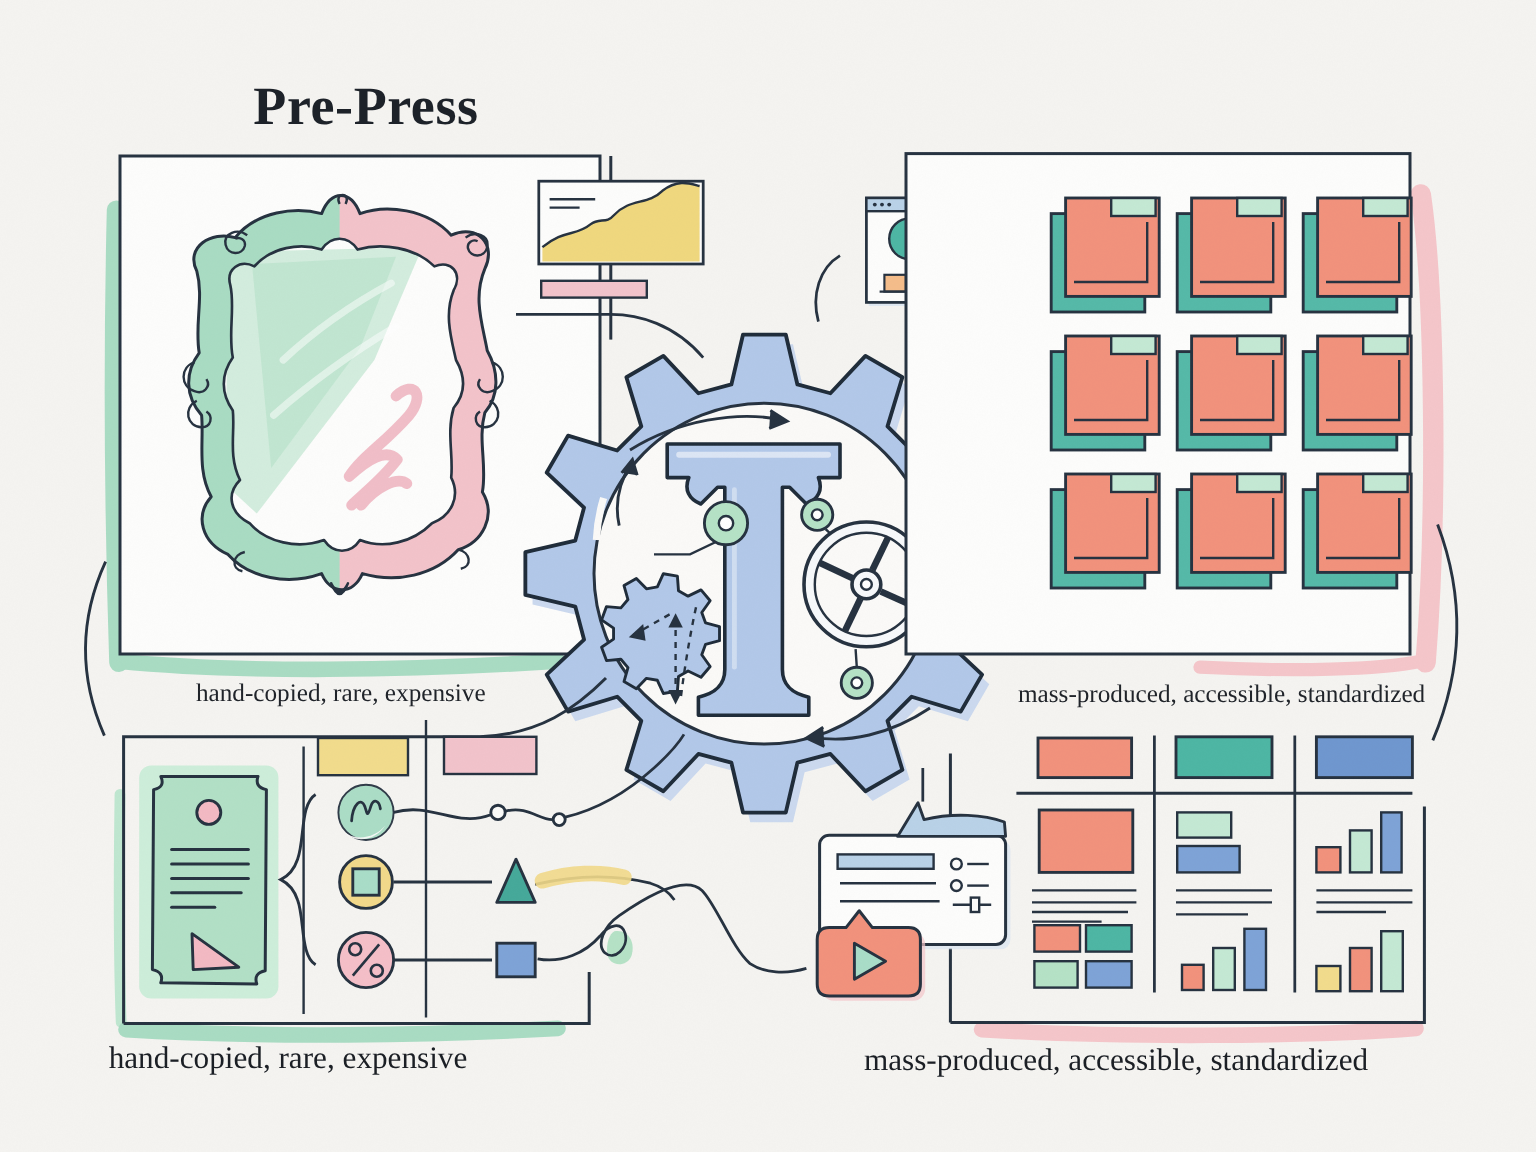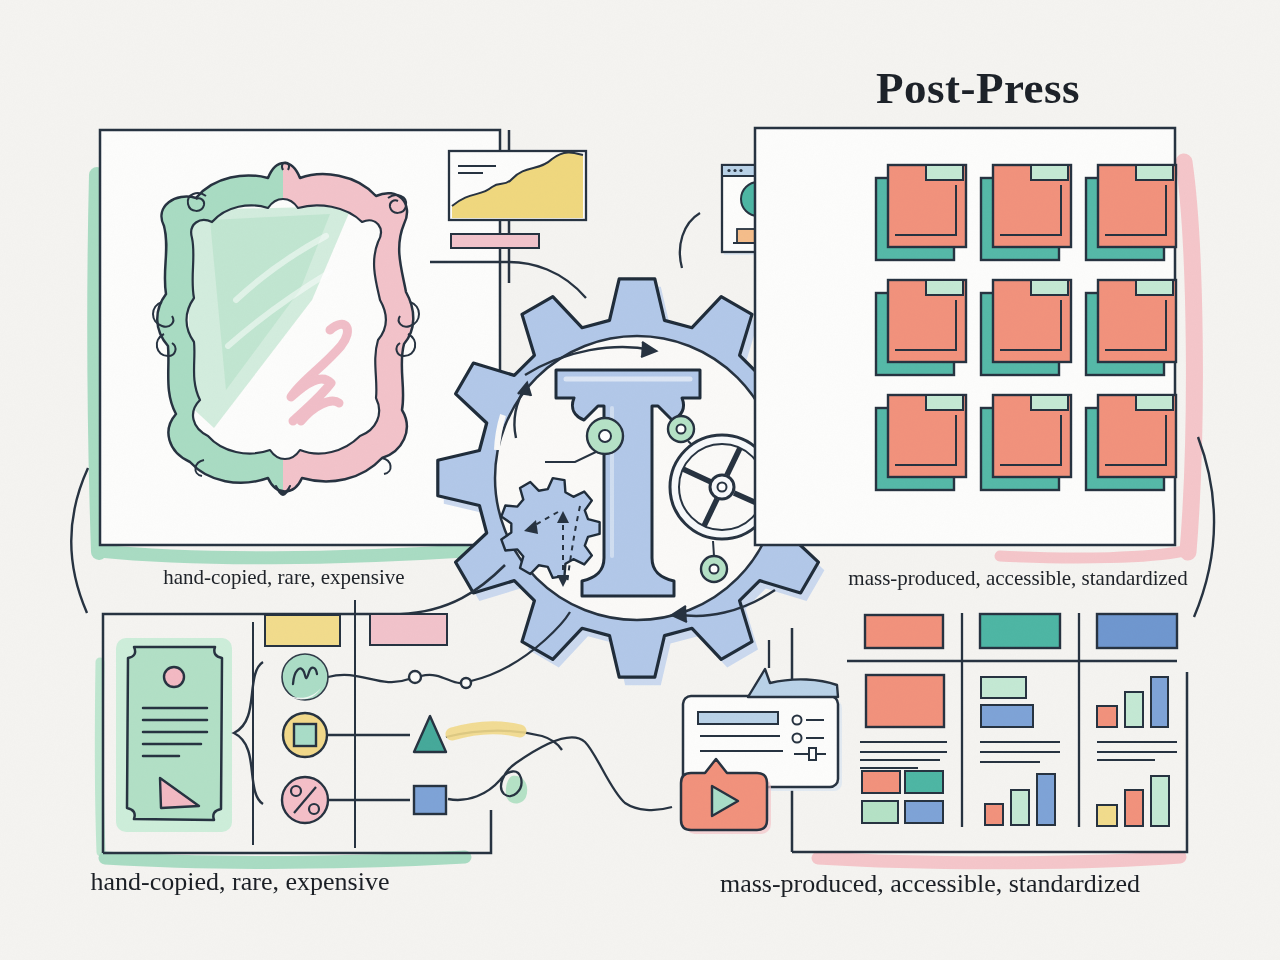--- a/index.html
+++ b/index.html
@@ -374,19 +374,19 @@
   </g>
   <g>
     <rect x="685" y="777" width="86" height="57" rx="10" fill="#f5c6ca" opacity="0.7"></rect>
     <path d="M 691,773 L 705,773 L 716,759 L 727,773 L 757,773 Q 767,773 767,783 L 767,820 Q 767,830 757,830 L 691,830 Q 681,830 681,820 L 681,783 Q 681,773 691,773 Z" fill="#f2927c" stroke="#263240" stroke-width="2.5" stroke-linejoin="round"></path>
     <polygon points="712,786 712,816 738,801" fill="#a9ddc8" stroke="#263240" stroke-width="2.4" stroke-linejoin="round"></polygon>
   </g>
 
   <rect x="0" y="0" width="1280" height="960" filter="url(#paper)" opacity="0.55" pointer-events="none"></rect>
 </svg>
 
-<div class="txt title" style="left:778px;top:64px;width:400px;">Post-Press</div>
+<div class="txt title" style="left:105px;top:64px;width:400px;">Pre-Press</div>
 <div class="txt cap-sm" style="left:84px;top:566px;width:400px;">hand-copied, rare, expensive</div>
 <div class="txt cap-sm" style="left:798px;top:567px;width:440px;">mass-produced, accessible, standardized</div>
 <div class="txt cap-lg" style="left:20px;top:868px;width:440px;">hand-copied, rare, expensive</div>
 <div class="txt cap-lg" style="left:700px;top:870px;width:460px;">mass-produced, accessible, standardized</div>
 
 </div>
 
 </body></html>

